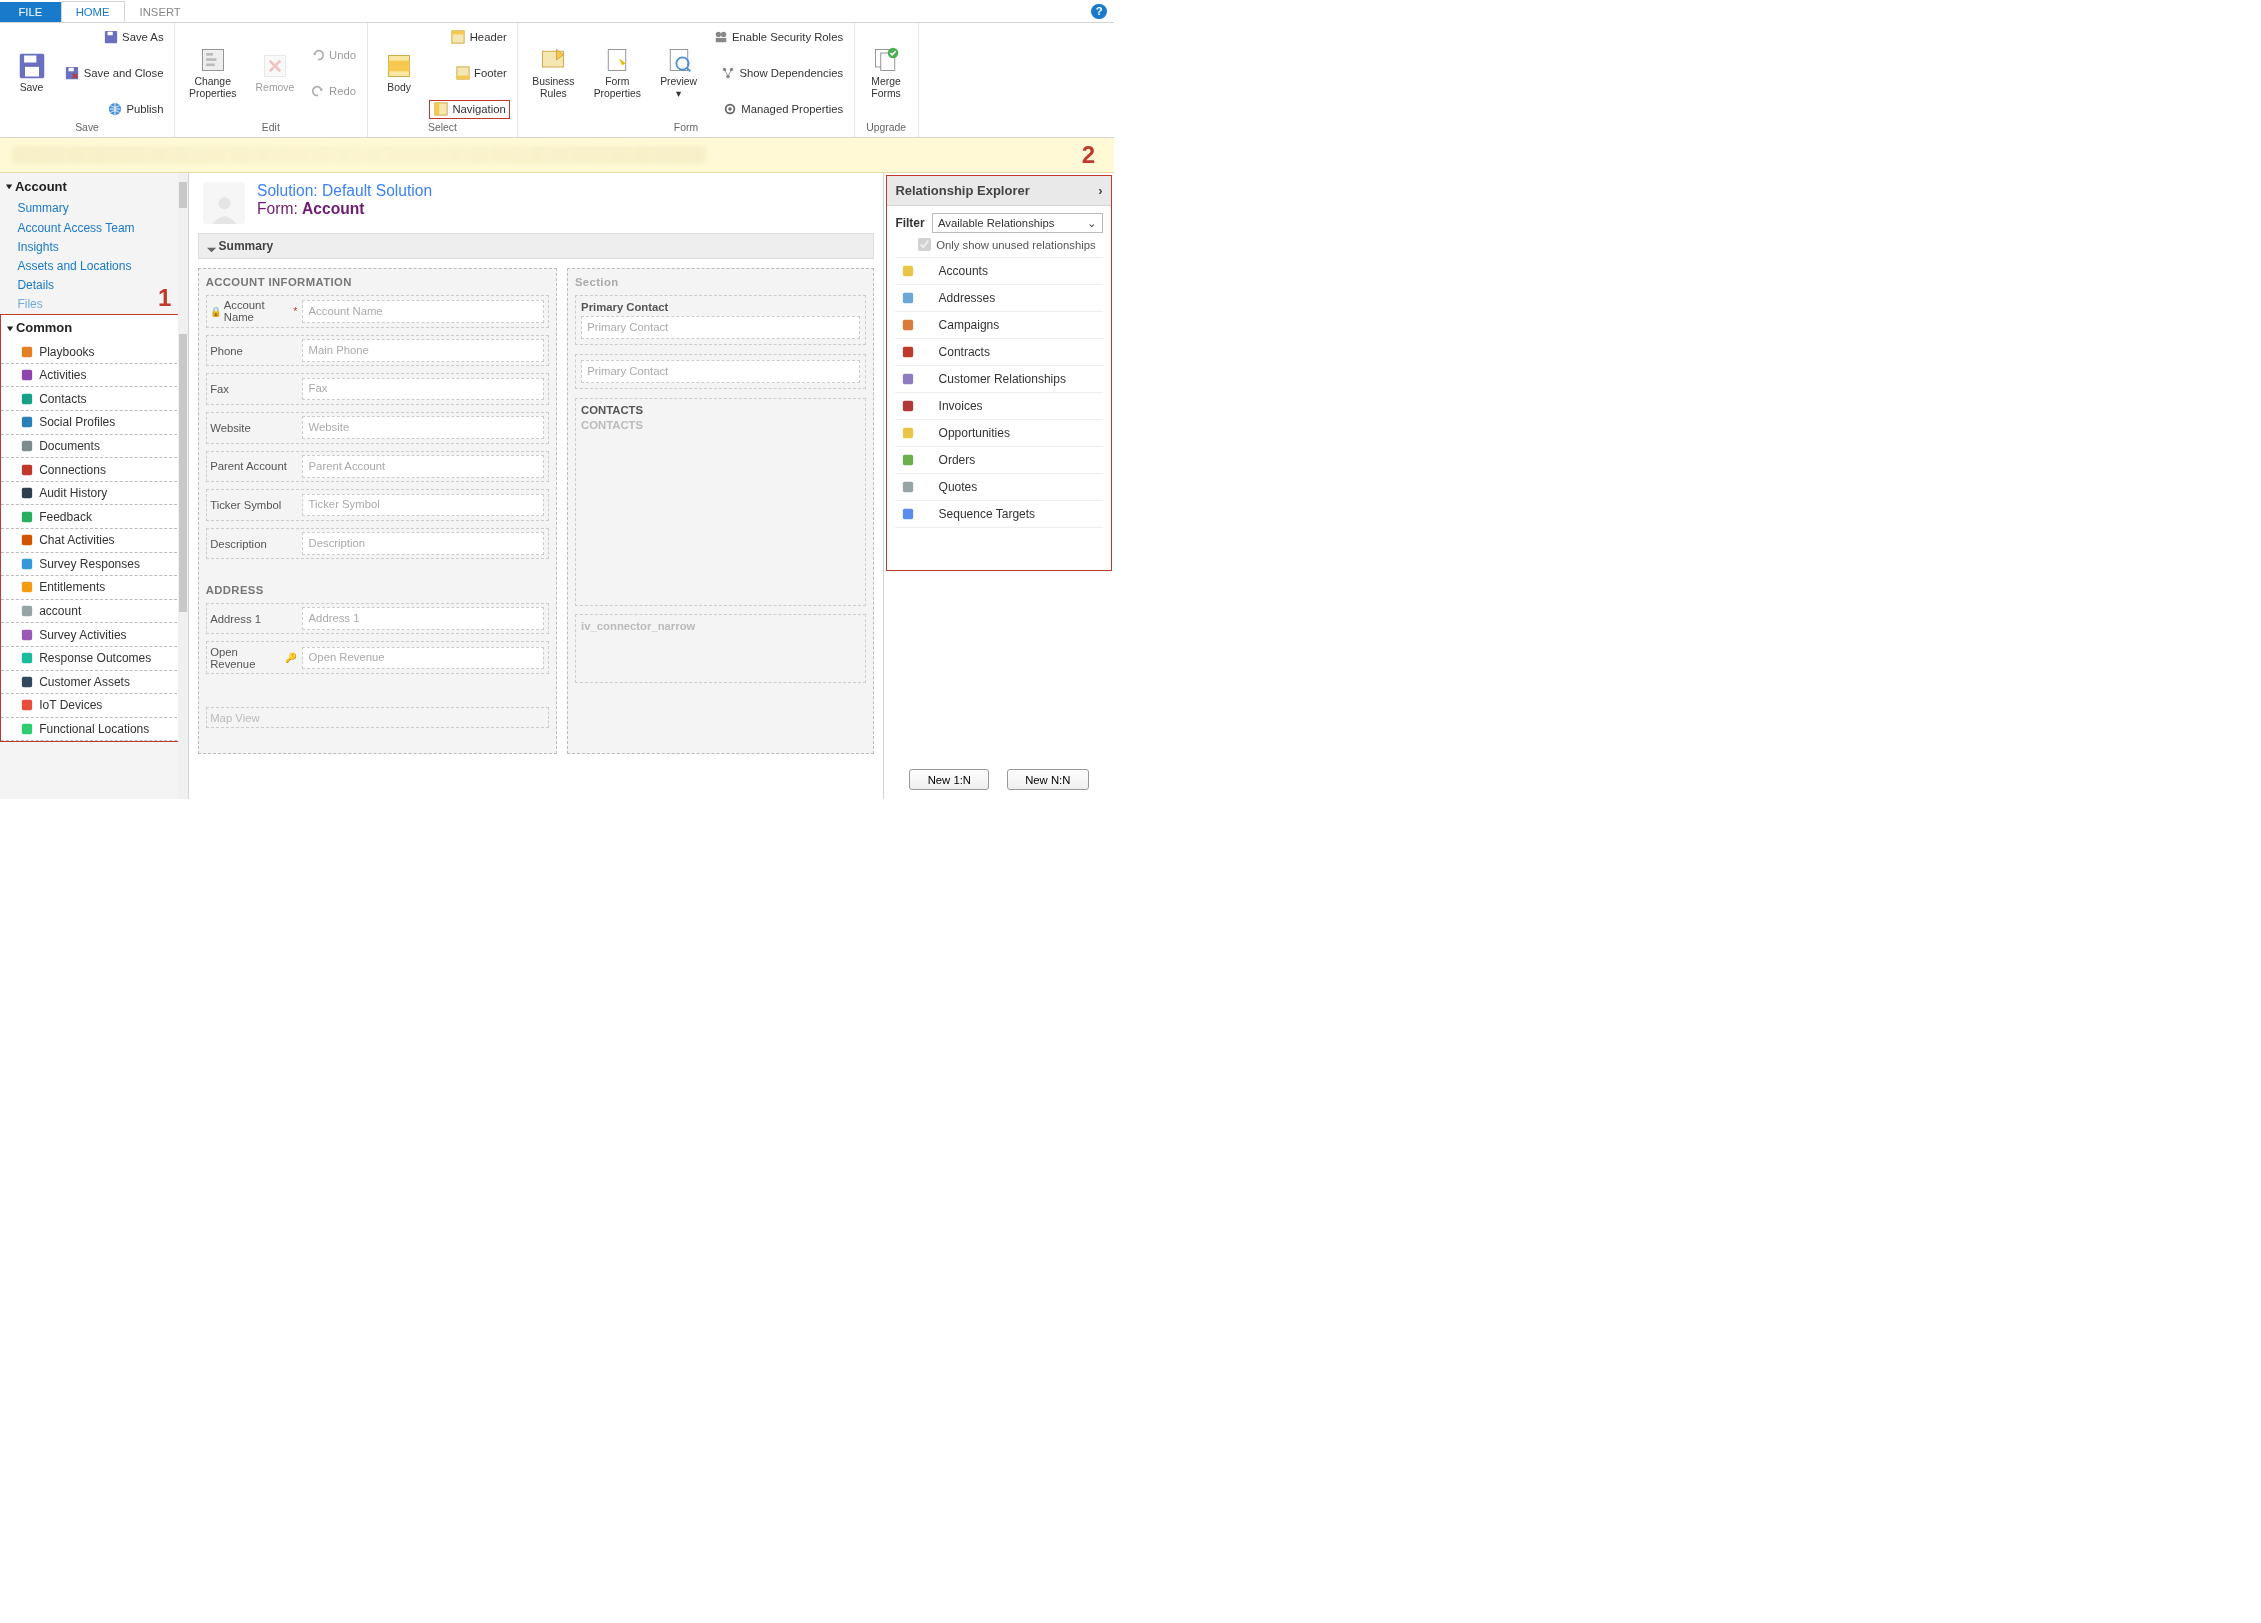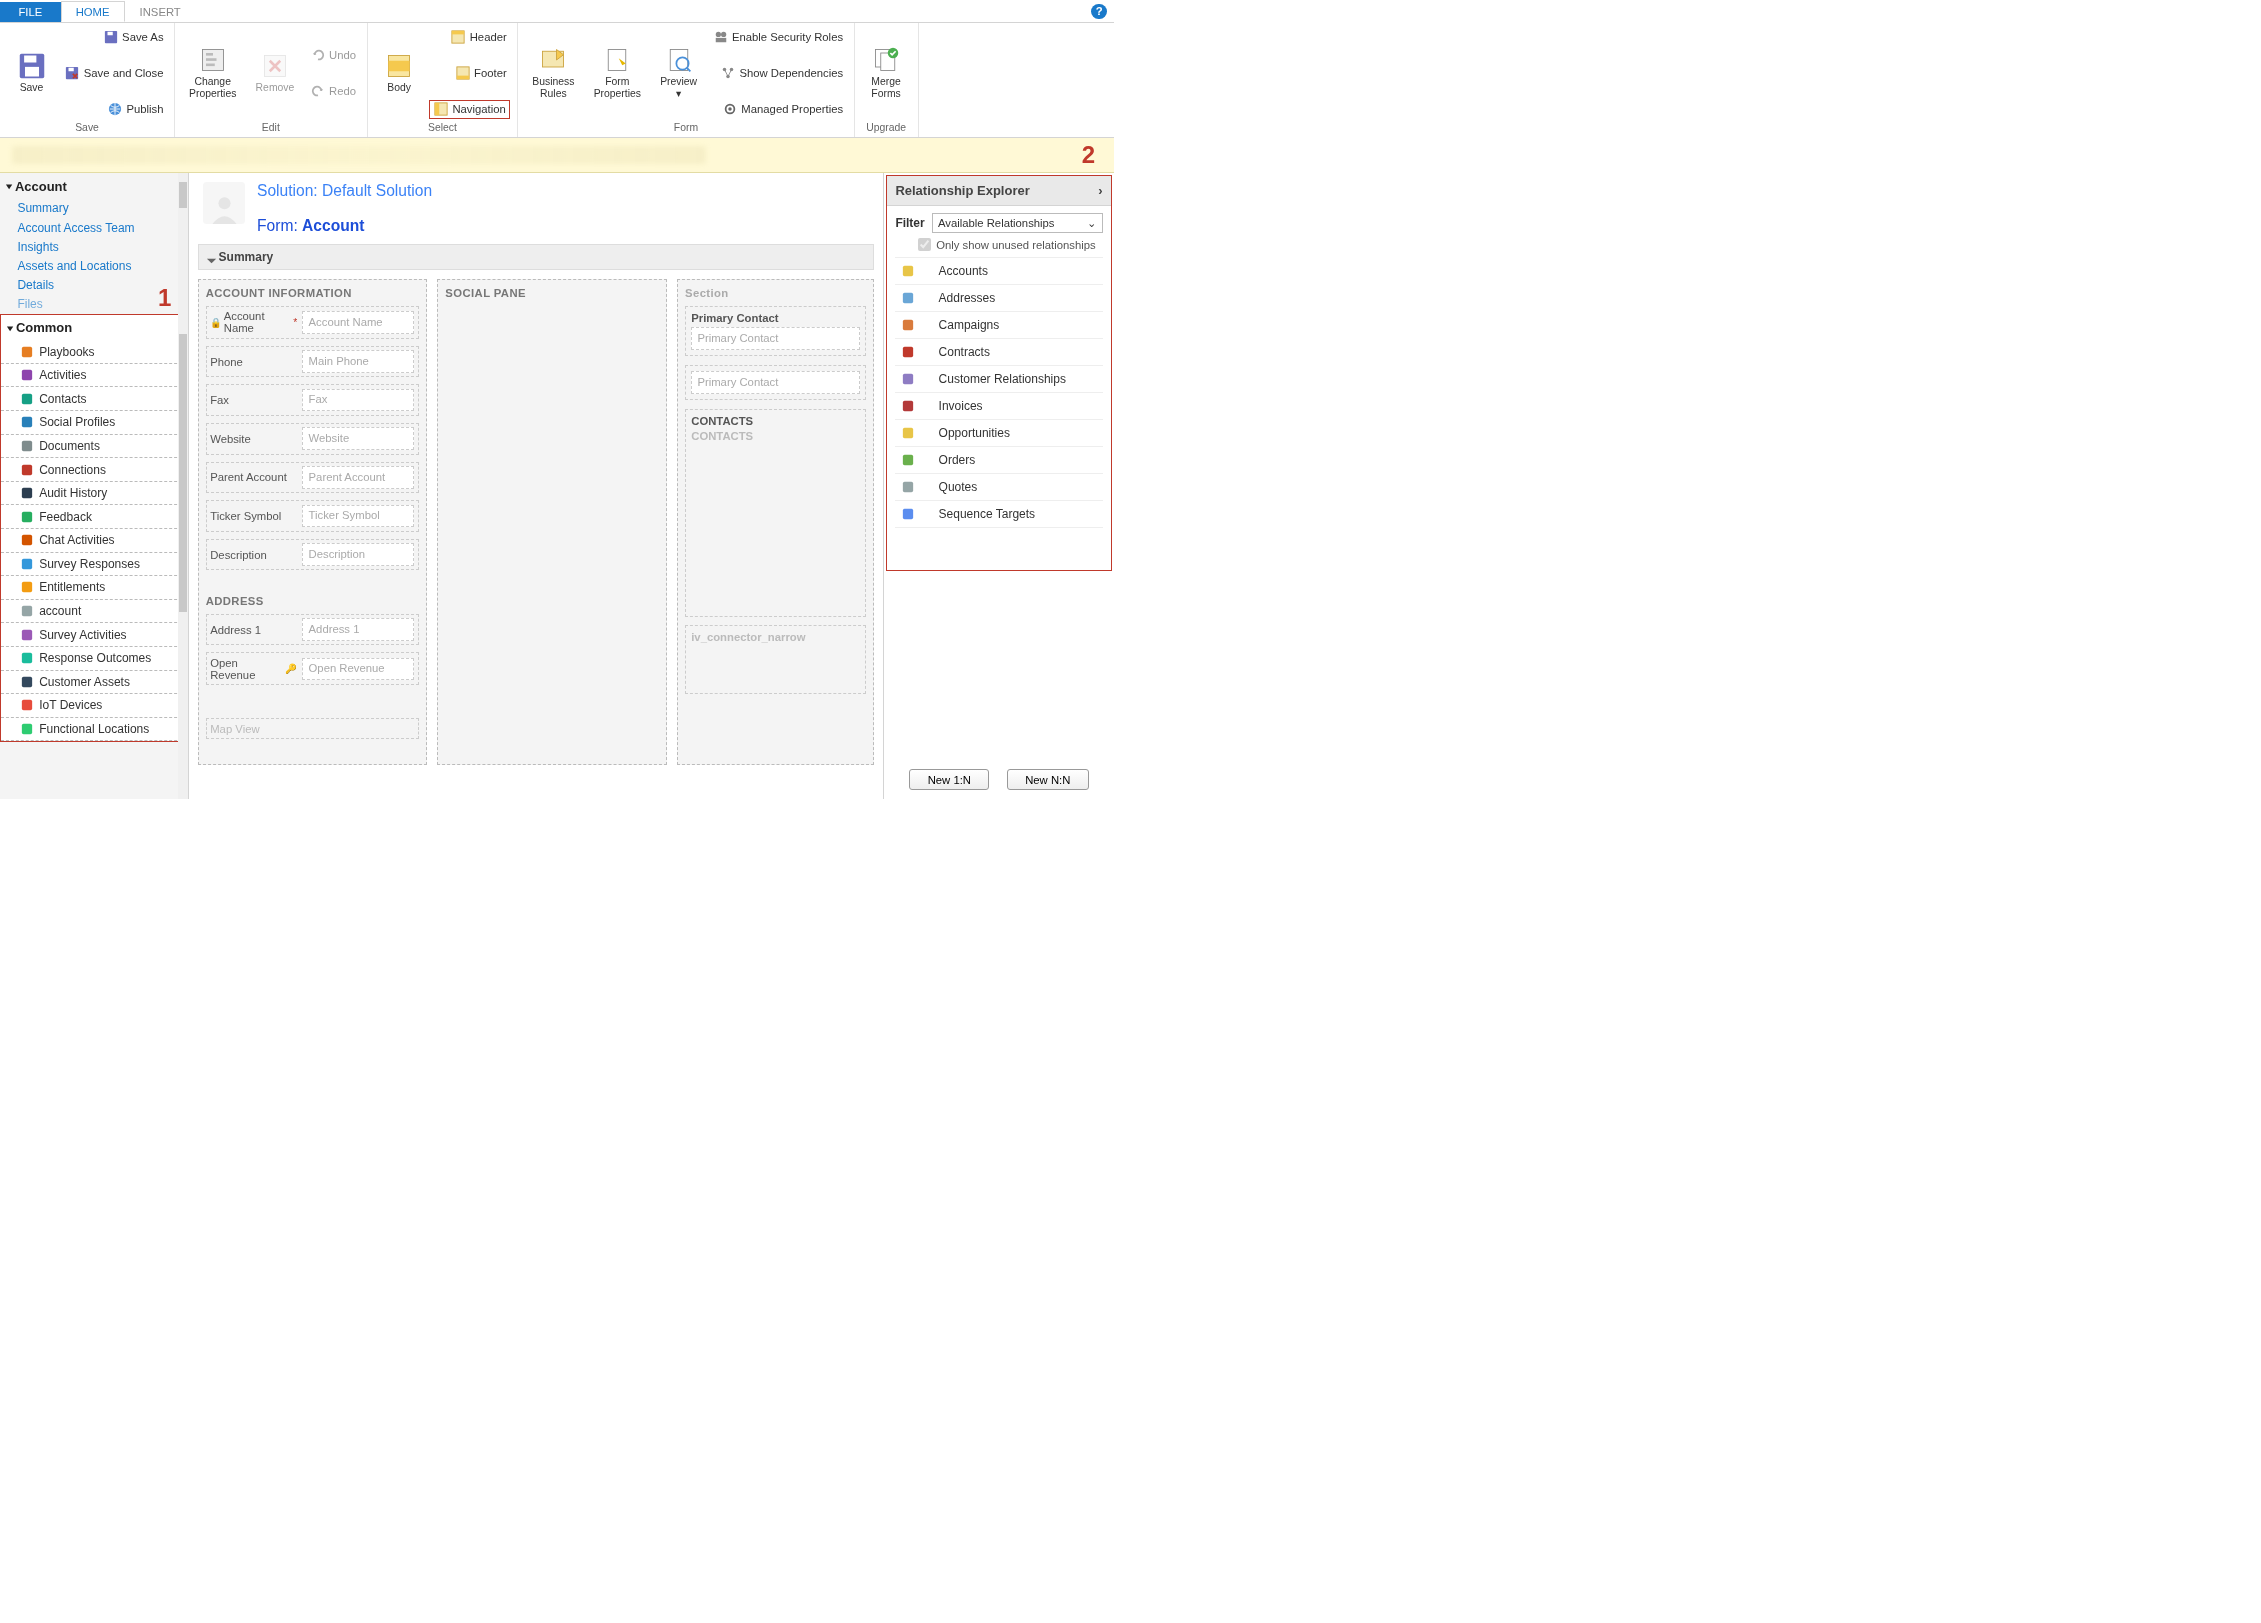--- a/index.html
+++ b/index.html
@@ -120,21 +120,21 @@
 }
 .nav-item .ii { width: 14px; height: 14px; display:flex; align-items:center; justify-content:center; flex-shrink:0; }
 .scrollbar-stub { position:absolute; right:0; top:0; bottom:0; width:10.4px; background:#f0f0f0; }
 .scrollbar-thumb { background:#c8c8c8; position:absolute; left:0.9px; right:0.9px; }
 
 
 .canvas { flex: 1; background: #fff; display: flex; flex-direction: column; overflow: auto; position: relative; }
 .canvas-header { display: flex; padding: 8.7px 14px; gap: 12px; align-items: flex-start; }
 .avatar-ph { width: 42px; height: 42px; background:#eee; border-radius:3.5px; display:flex; align-items:flex-end; justify-content:center; opacity:.5; }
 .solution-label { font-size: 15.6px; color:#3b82f6; }
-.form-label { font-size: 15.6px; color:#1d4ed8; margin-top:17px; }
+.form-label { font-size: 15.6px; color:#701a75; margin-top:0; }
 .form-label b { font-weight:700; }
 
 .summary-tab {
   margin: 0 8.7px; background:#eee; border:0.9px solid #ddd;
   padding: 5.2px 10.4px; font-weight:600; font-size:12px; color:#444;
 }
 .summary-tab::before { content:"◢"; font-size:7.8px; color:#666; margin-right:3.5px; transform: rotate(45deg); display:inline-block; }
 
 .columns {
   display: flex; gap: 10.4px; margin: 8.7px 8.7px 0 8.7px; justify-content: space-between;
@@ -660,23 +660,20 @@
                 <div class="field-label">Open Revenue<span style="color:#888;font-size:9.5px">🔑</span></div>
                 <div class="field-input">Open Revenue</div>
               </div>
             </div>
           <div style="height:26px"></div>
           <div class="field-row">
             <div class="field-label" style="color:#bbb">Map View</div>
           </div>
         </div>
 
-        <div class="col">
-          <div class="section-title">SOCIAL PANE</div>
-        </div>
 
         <div class="col col-narrow">
           <div class="section-title" style="color:#aaa">Section</div>
           <div class="subcol-section">
             <div class="subcol-header up">Primary Contact</div>
             <div class="field-input">Primary Contact</div>
           </div>
           <div class="subcol-section">
             <div class="field-input">Primary Contact</div>
           </div>

